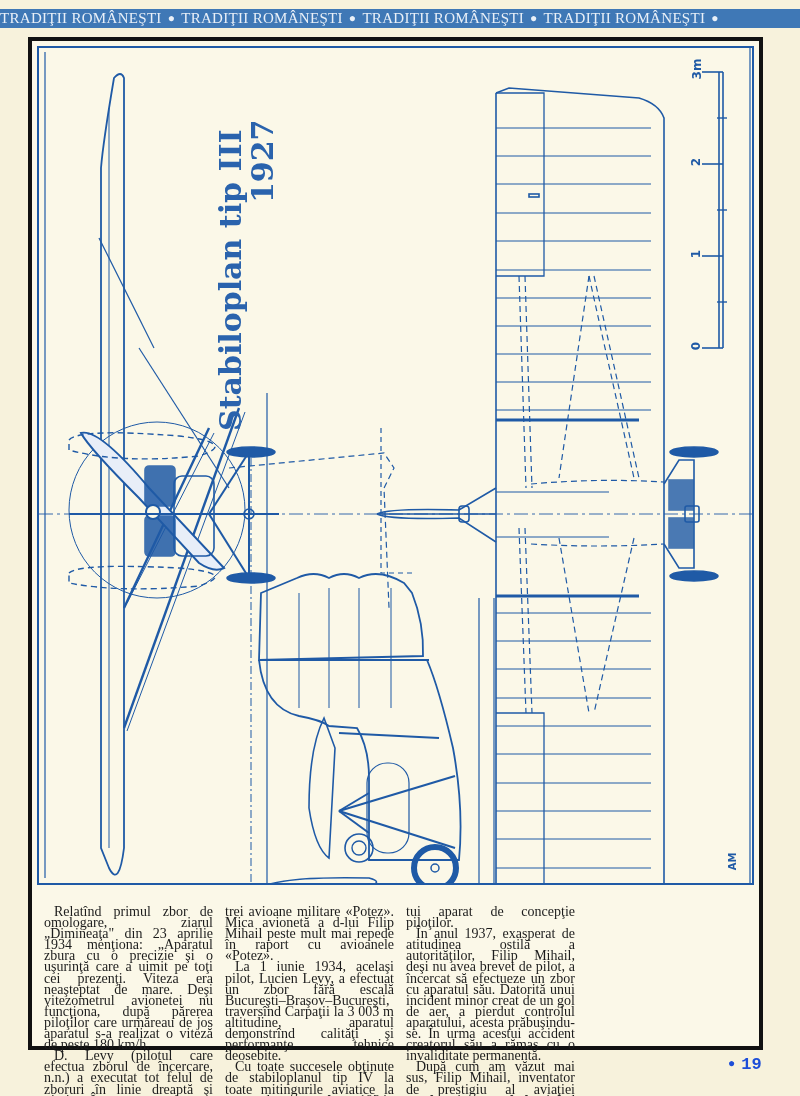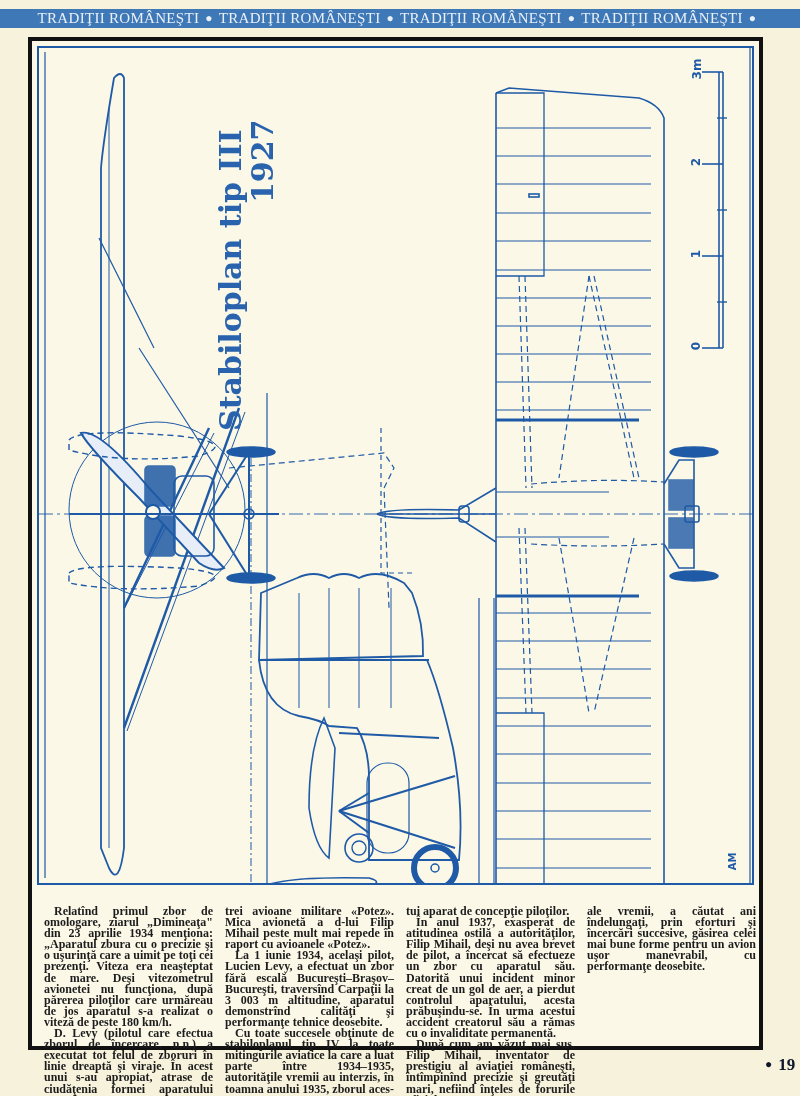--- a/index.html
+++ b/index.html
@@ -4,21 +4,21 @@
   <style>
     html, body { margin: 0; padding: 0; }
     body {
       width: 800px; height: 1096px; position: relative; overflow: hidden;
       background: #f7f2dc;
       font-family: "Liberation Serif", serif;
     }
     .header-band {
       position: absolute; left: 0; top: 9px; width: 800px; height: 19px;
       background: #3f78b6;
-      display: flex; align-items: center; justify-content: center;
+      display: flex; align-items: center; justify-content: flex-start;
       color: #e9f0f8; font-family: "Liberation Serif", serif;
       font-size: 15px; letter-spacing: 0.3px; white-space: nowrap;
     }
     .header-band .dot { font-size: 12px; margin: 0 6px; }
     .frame {
       position: absolute; left: 28px; top: 37px; width: 735px; height: 1013px;
       border: 4px solid #111; box-sizing: border-box;
       background: #fbf8e8;
     }
     .drawing-box {
@@ -43,27 +43,27 @@
     .signature {
       position: absolute; left: 695px; top: 858px; color: #1f5aa6;
       font-family: "DejaVu Sans", sans-serif; font-weight: bold; font-size: 10px;
       transform: rotate(-90deg);
     }
     .columns {
       position: absolute; left: 12px; top: 865px; width: 712px; height: 138px;
       display: flex; gap: 12px;
     }
     .col {
-      flex: 1; font-size: 12px; line-height: 11.1px; color: #1c1c1c;
-      text-align: justify; font-family: "Liberation Serif", serif; font-weight: bold;
+      flex: 1; font-size: 14px; line-height: 11.1px; color: #1c1c1c;
+      text-align: justify; font-family: "Liberation Serif", serif;
     }
     .col p { margin: 0; text-indent: 10px; }
     .page-number {
-      position: absolute; left: 765px; top: 1055px; font-family: Liberation Serif, serif;
-      font-size: 17px; font-weight: bold; color: #0f172a;
+      position: absolute; left: 728px; top: 1055px; font-family: Liberation Mono, monospace;
+      font-size: 17px; font-weight: bold; color: #1d4ed8;
     }
     .page-number .bullet { font-size: 12px; margin-right: 6px; vertical-align: 2px; }
   </style>
 </head>
 <body>
 
 <div class="header-band">
   <span>TRADIŢII ROMÂNEŞTI</span>
   <span class="dot">●</span>
   <span>TRADIŢII ROMÂNEŞTI</span>
@@ -254,20 +254,19 @@
       <p style="text-indent:0">trei avioane militare «Potez». Mica avionetă a d-lui Filip Mihail peste mult mai repede în raport cu avioanele «Potez».</p>
       <p>La 1 iunie 1934, acelaşi pilot, Lucien Levy, a efectuat un zbor fără escală Bucureşti–Braşov–Bucureşti, traversînd Carpaţii la 3 003 m altitudine, aparatul demonstrînd calităţi şi performanţe tehnice deosebite.</p>
       <p>Cu toate succesele obţinute de stabiloplanul tip IV la toate mitingurile aviatice la care a luat parte între 1934–1935, autorităţile vremii au interzis, în toamna anului 1935, zborul aces-</p>
     </div>
     <div class="col">
       <p style="text-indent:0">tui aparat de concepţie piloţilor.</p>
       <p>În anul 1937, exasperat de atitudinea ostilă a autorităţilor, Filip Mihail, deşi nu avea brevet de pilot, a încercat să efectueze un zbor cu aparatul său. Datorită unui incident minor creat de un gol de aer, a pierdut controlul aparatului, acesta prăbuşindu-se. În urma acestui accident creatorul său a rămas cu o invaliditate permanentă.</p>
       <p>După cum am văzut mai sus, Filip Mihail, inventator de prestigiu al aviaţiei româneşti, întîmpinînd precizie şi greutăţi mari, nefiind înţeles de forurile oficiale</p>
     </div>
     <div class="col">
-      <p style="text-indent:0">ale vremii, a căutat ani îndelungaţi, prin eforturi şi încercări succesive, găsirea celei mai bune forme pentru un avion uşor manevrabil, cu performanţe deosebite.</p>
     </div>
   </div>
 </div>
 
 <div class="page-number">
   <span class="bullet">●</span><span>19</span>
 </div>
 
 </body></html>

